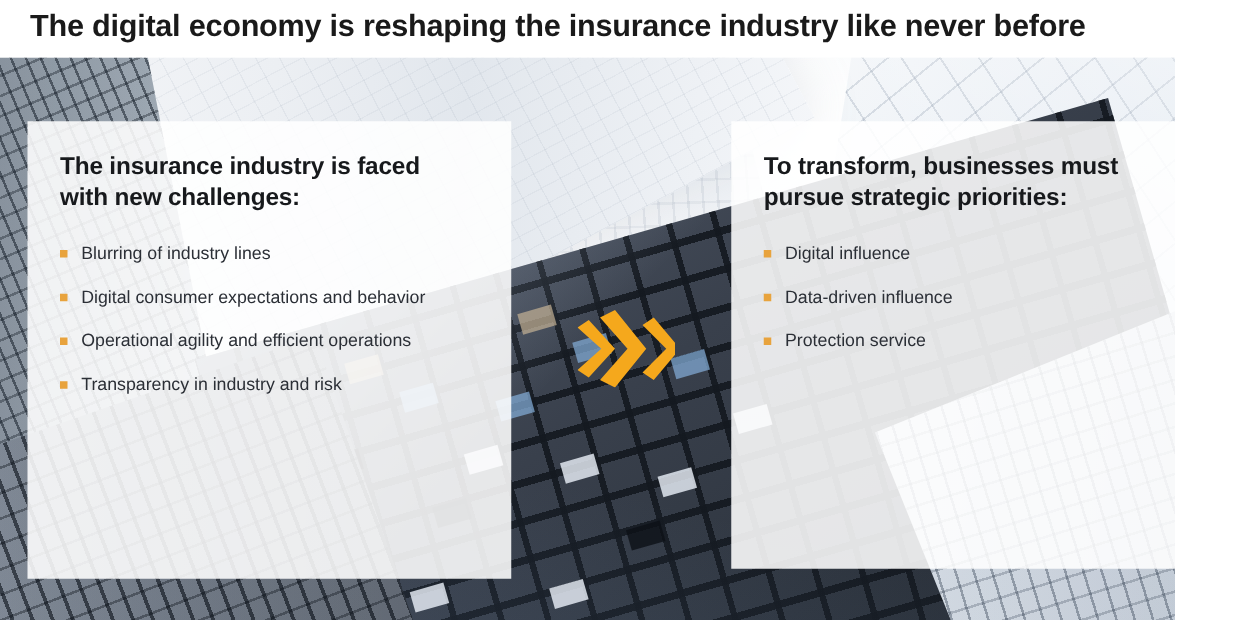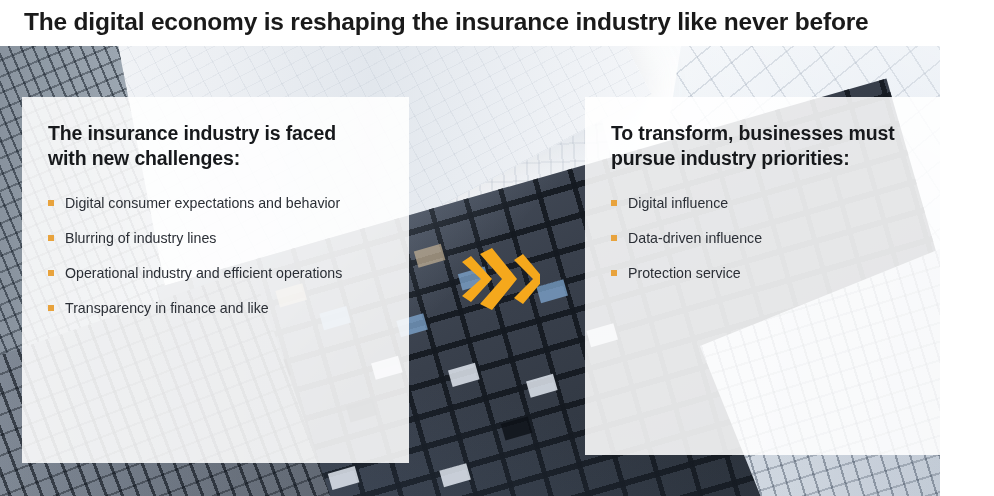--- a/index.html
+++ b/index.html
@@ -229,48 +229,48 @@
   <div class="title-band">
     <div class="slide-title">The digital economy is reshaping the insurance industry like never before</div>
   </div>
 
   <div class="panel panel-left">
     <div class="panel-heading">The insurance industry is faced
 with new challenges:</div>
     <ul class="bullets">
       <li class="bullet">
         <span class="marker"></span>
+        <span>Blurring of industry lines</span>
+      </li>
+      <li class="bullet">
+        <span class="marker"></span>
         <span>Digital consumer expectations and behavior</span>
       </li>
       <li class="bullet">
         <span class="marker"></span>
-        <span>Blurring of industry lines</span>
-      </li>
-      <li class="bullet">
-        <span class="marker"></span>
-        <span>Operational industry and efficient operations</span>
-      </li>
-      <li class="bullet">
-        <span class="marker"></span>
-        <span>Transparency in finance and like</span>
+        <span>Operational agility and efficient operations</span>
+      </li>
+      <li class="bullet">
+        <span class="marker"></span>
+        <span>Transparency in industry and risk</span>
       </li>
     </ul>
   </div>
 
   <div class="chevrons">
     <svg class="chev" width="78" height="62" viewBox="0 0 78 62" aria-hidden="true">
       <polygon points="0,14 9,8 30,31 9,54 0,48 19,31" fill="#F5A81C"></polygon>
       <polygon points="18,6 30,0 55,31 30,62 18,56 40,31" fill="#F5A81C"></polygon>
       <polygon points="52,12 61,6 82,31 61,56 52,50 71,31" fill="#F5A81C"></polygon>
     </svg>
   </div>
 
   <div class="panel panel-right">
     <div class="panel-heading">To transform, businesses must
-pursue industry priorities:</div>
+pursue strategic priorities:</div>
     <ul class="bullets">
       <li class="bullet">
         <span class="marker"></span>
         <span>Digital influence</span>
       </li>
       <li class="bullet">
         <span class="marker"></span>
         <span>Data-driven influence</span>
       </li>
       <li class="bullet">

